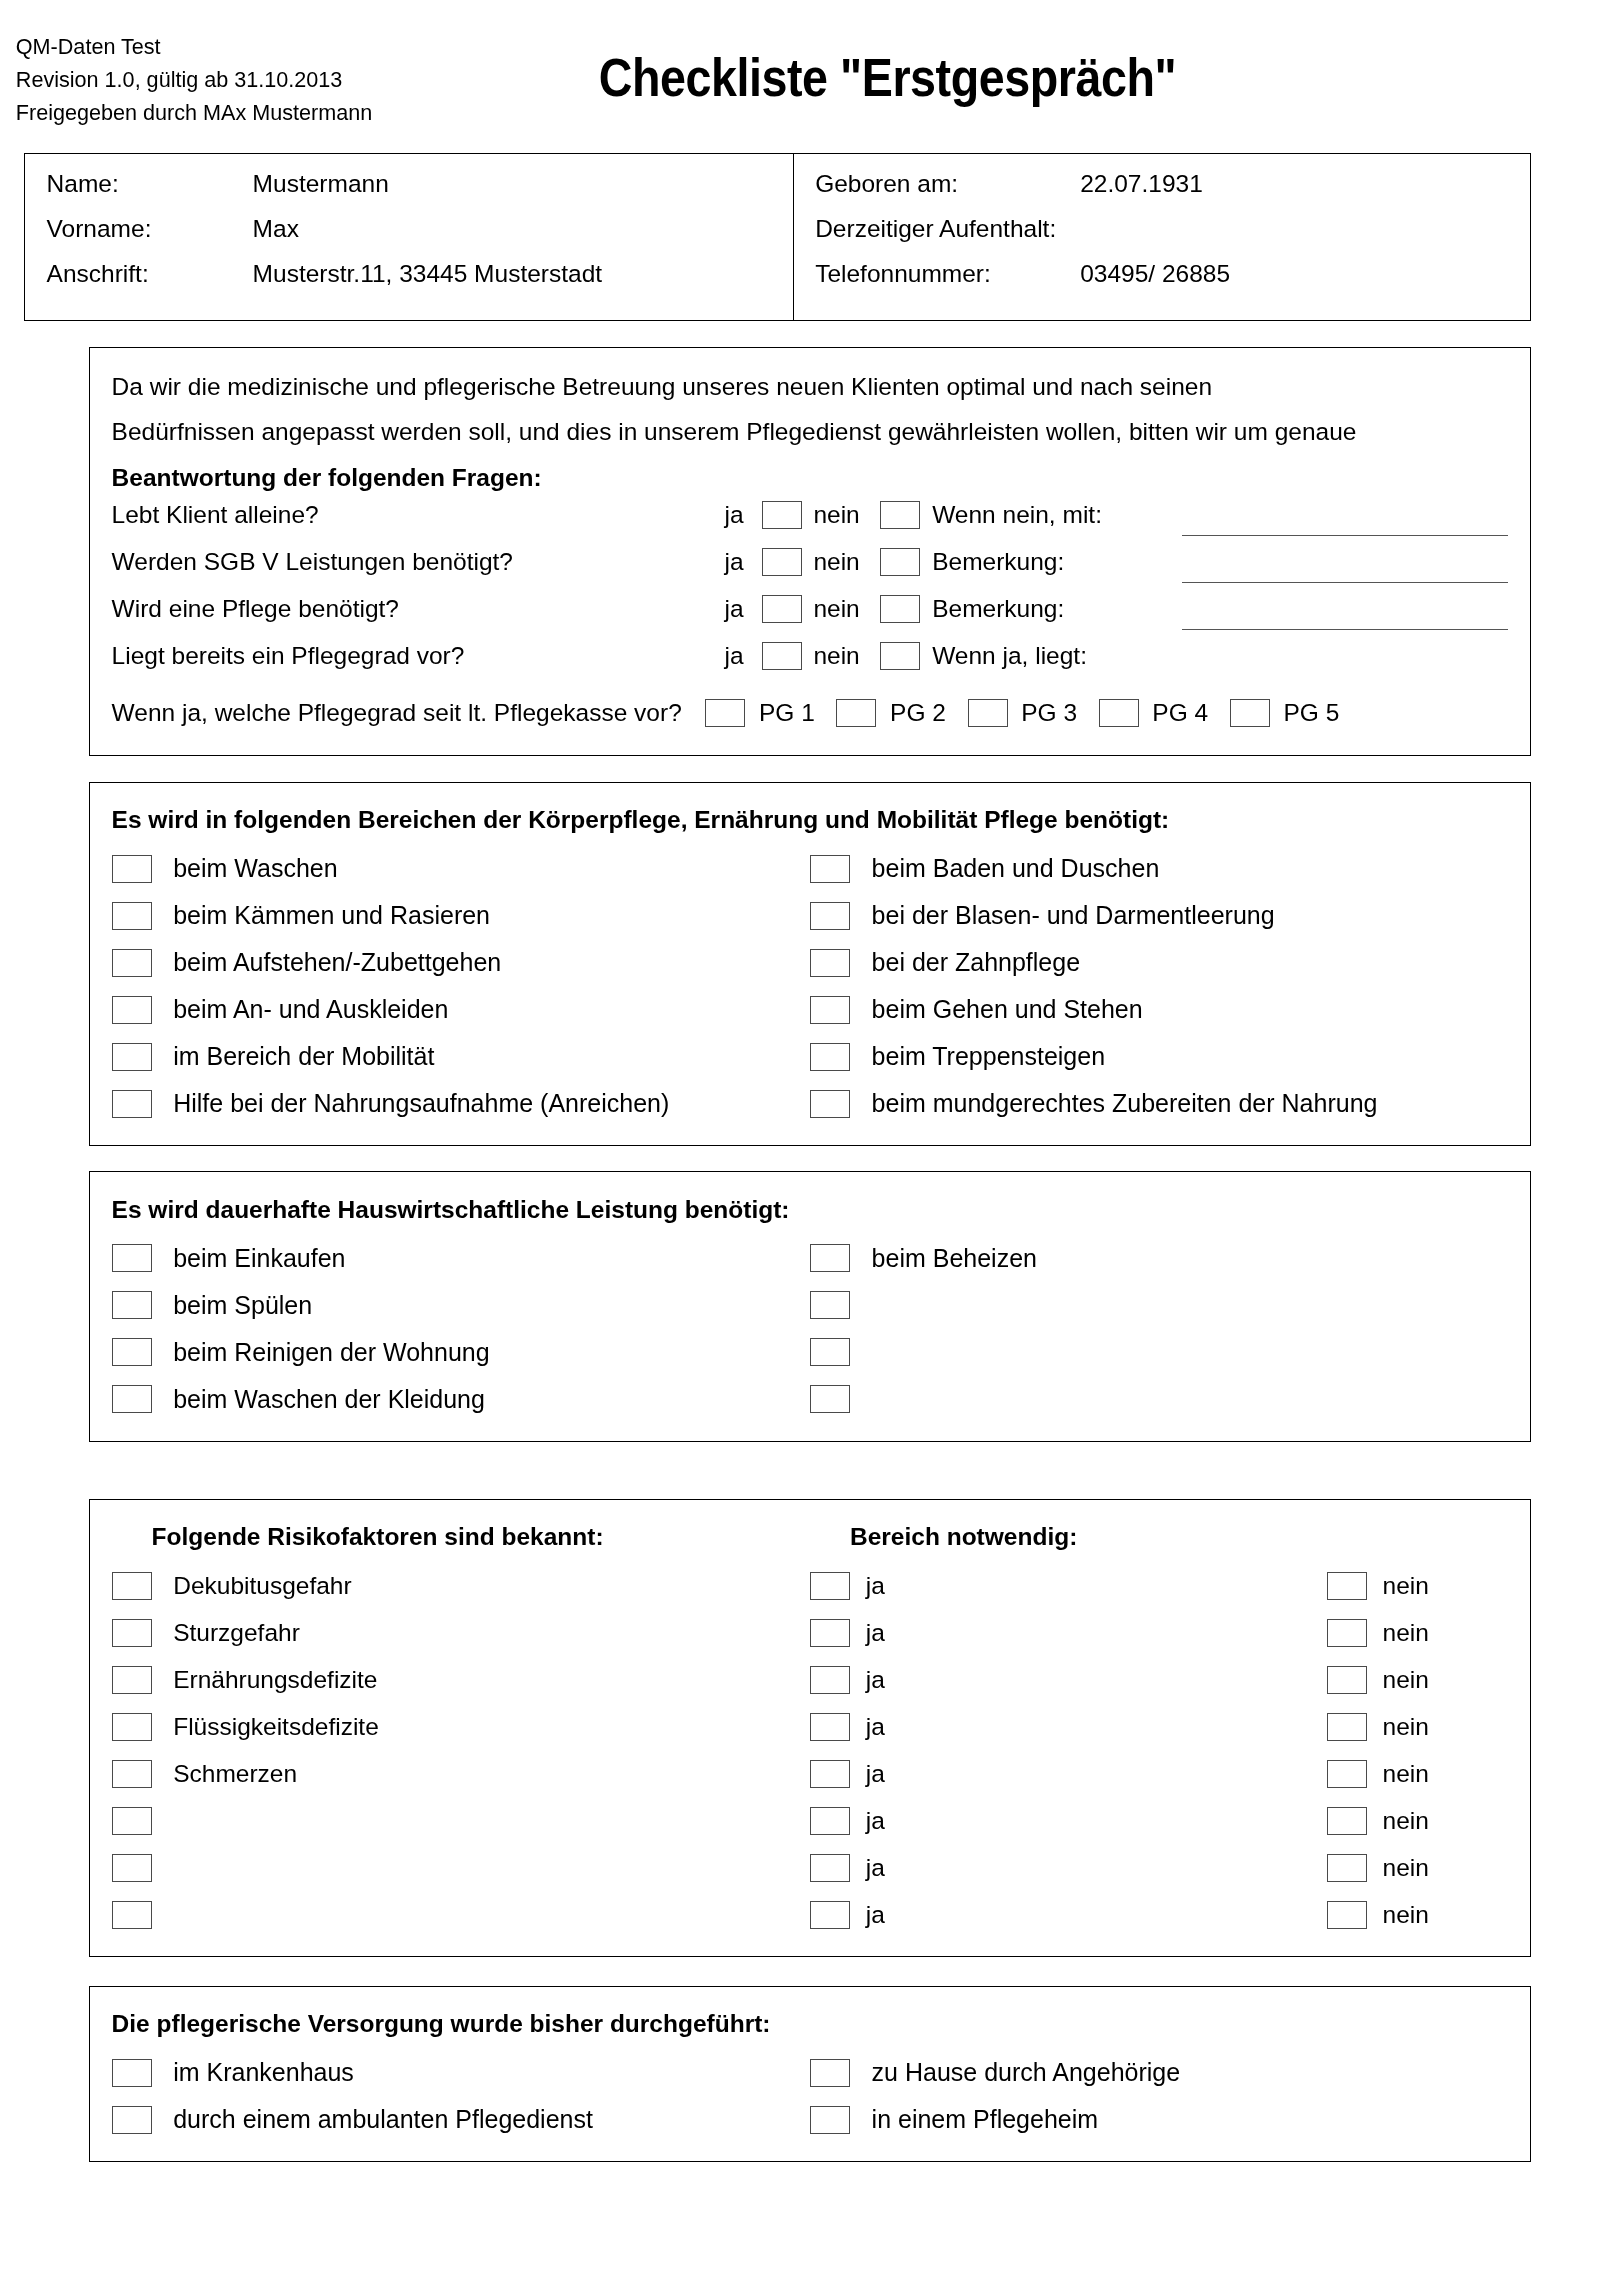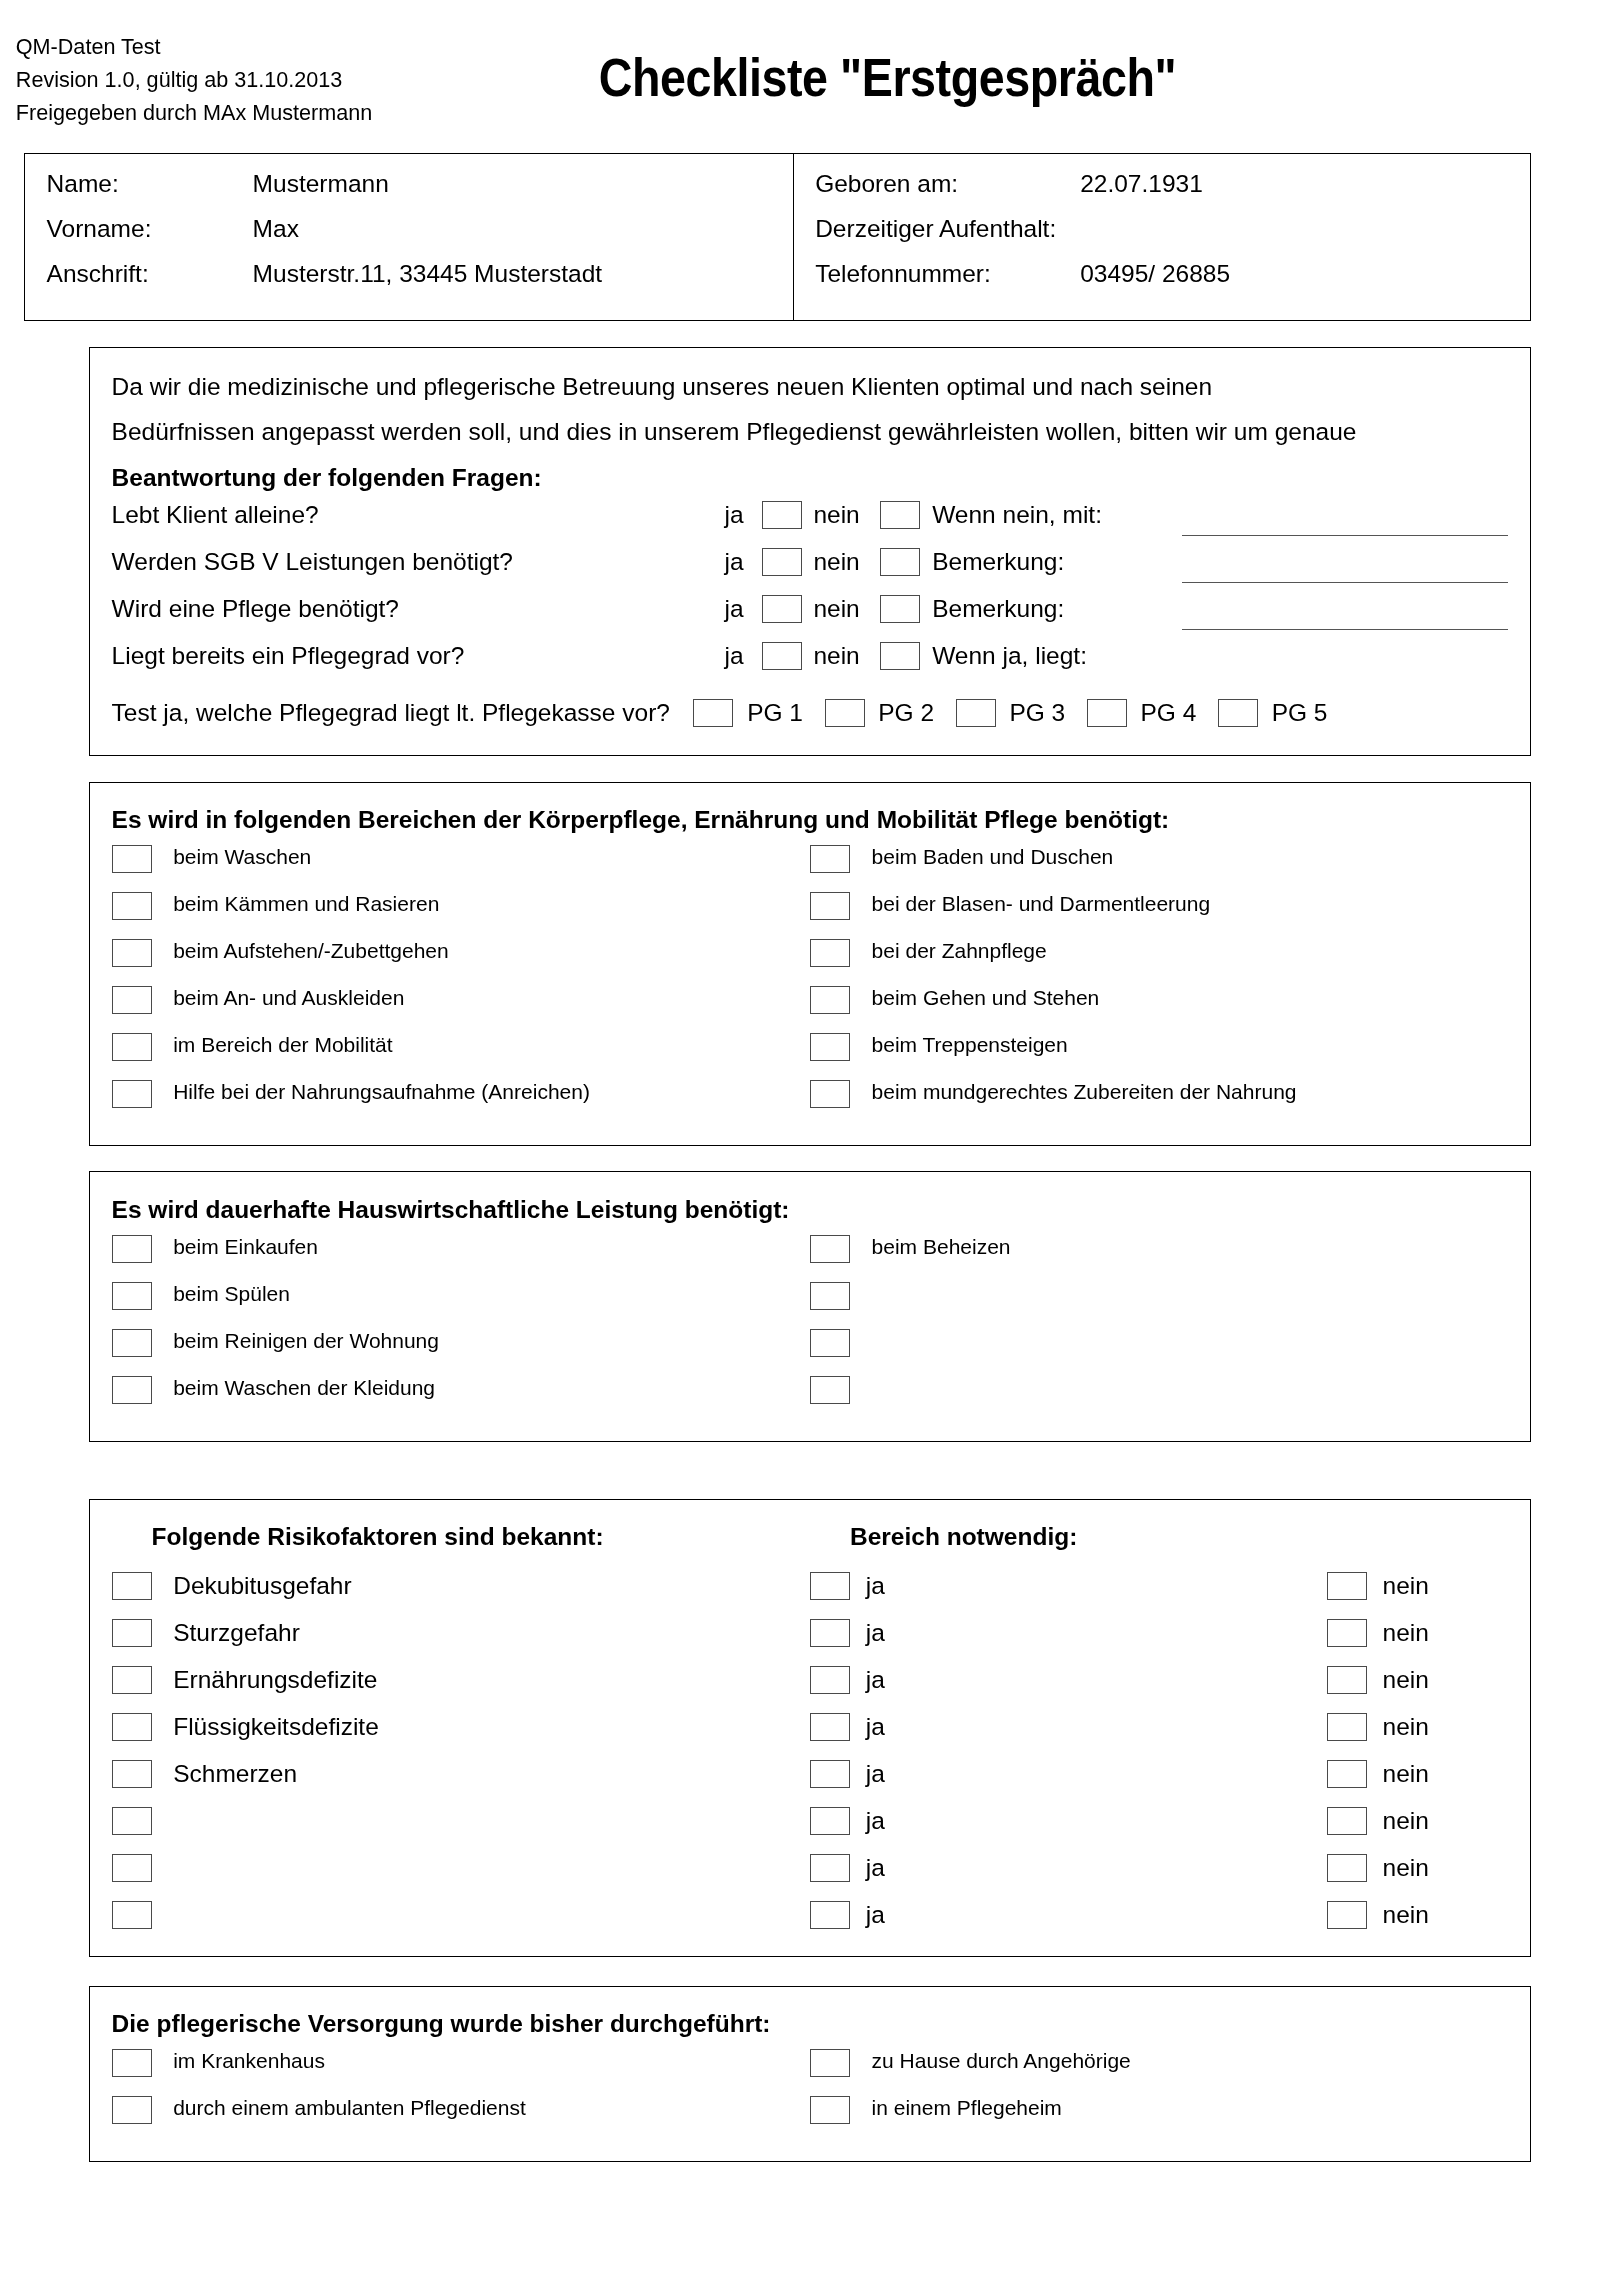--- a/index.html
+++ b/index.html
@@ -154,22 +154,23 @@
   }
   .two-col {
     display: flex;
   }
   .col {
     flex: 1 1 0;
   }
   .col.right-col { flex: 0 0 50%; }
   .cb-row {
     display: flex;
+    align-items: center;
     height: 47px;
-    font-size: 21px;
+    font-size: 25px;
   }
   .cb-row .lbl { padding-left: 21.6px; }
   .cb-row .lbl.empty { min-height: 1px; }
 
   
   .risk-head {
     display: flex;
     font-size: 24.5px;
     font-weight: bold;
     line-height: 43px;
@@ -274,21 +275,21 @@
       <span class="q-text">Liegt bereits ein Pflegegrad vor?</span>
       <span class="q-ja">ja</span>
       <span class="cb"></span>
       <span class="q-nein">nein</span>
       <span class="cb"></span>
       <span class="q-note">Wenn ja, liegt:</span>
       <span class="q-line blank"></span>
     </div>
 
     <div class="pg-row">
-      <span class="pg-q">Test ja, welche Pflegegrad liegt lt. Pflegekasse vor?</span>
+      <span class="pg-q">Wenn ja, welche Pflegegrad seit lt. Pflegekasse vor?</span>
       <span class="pg-item">
         <span class="cb"></span>
         <span class="lbl">PG 1</span>
       </span>
       <span class="pg-item">
         <span class="cb"></span>
         <span class="lbl">PG 2</span>
       </span>
       <span class="pg-item">
         <span class="cb"></span>

